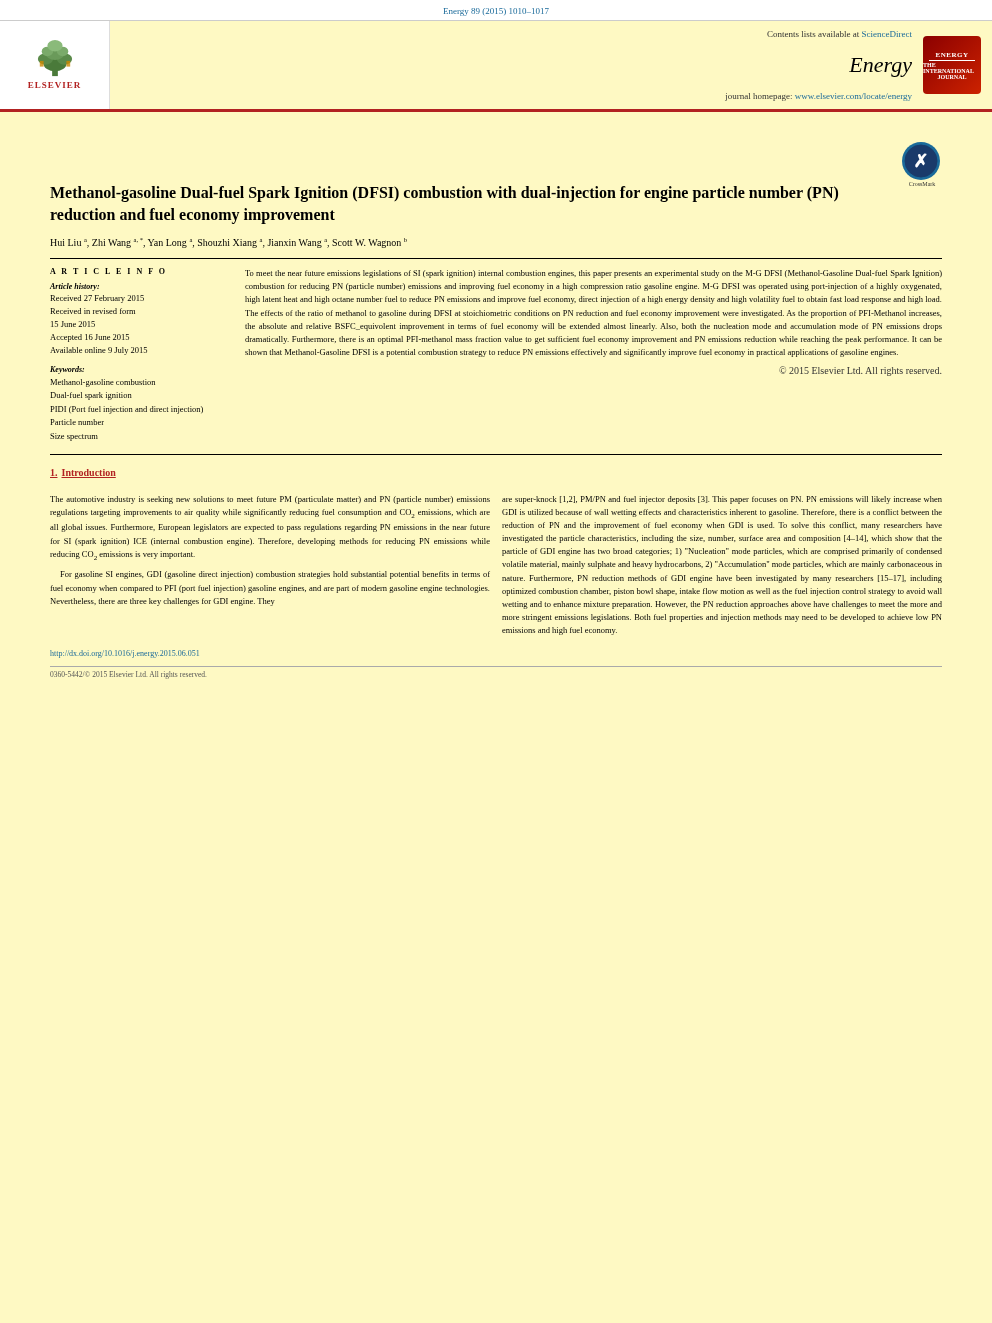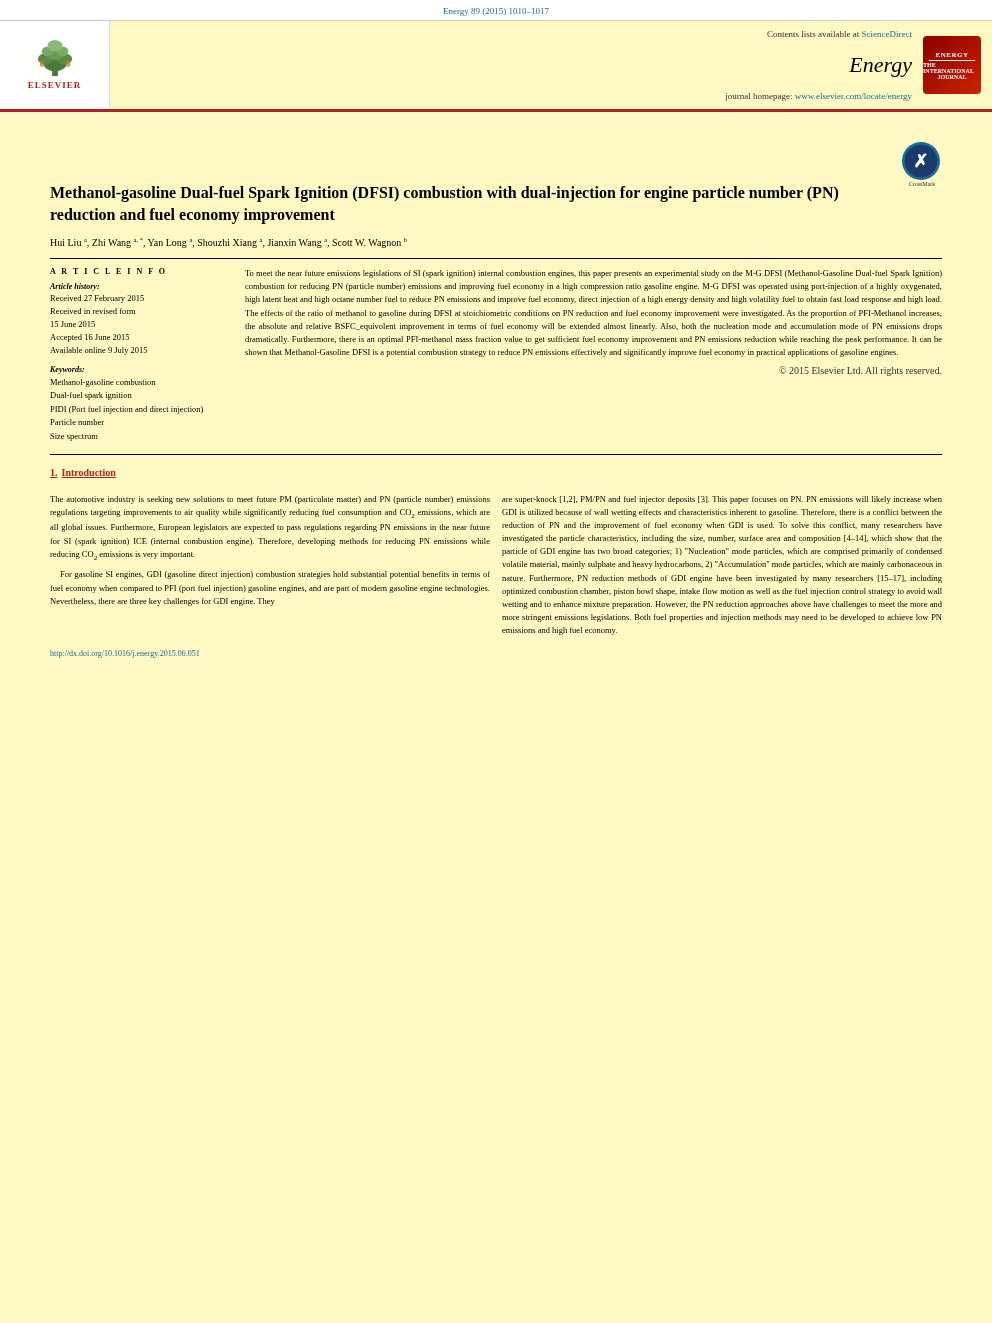--- a/index.html
+++ b/index.html
@@ -399,15 +399,18 @@
           </div>
         </div>
       </div>
     </div>
 
 
     <div style="margin-top:6px;">
       <a class="footnote-link" style="font-size:8px;">http://dx.doi.org/10.1016/j.energy.2015.06.051</a>
     </div>
 
+    <div class="page-footer">
+      <span>0360-5442/© 2015 Elsevier Ltd. All rights reserved.</span>
+    </div>
 
   </div>
 </div>
 
 </body></html>

